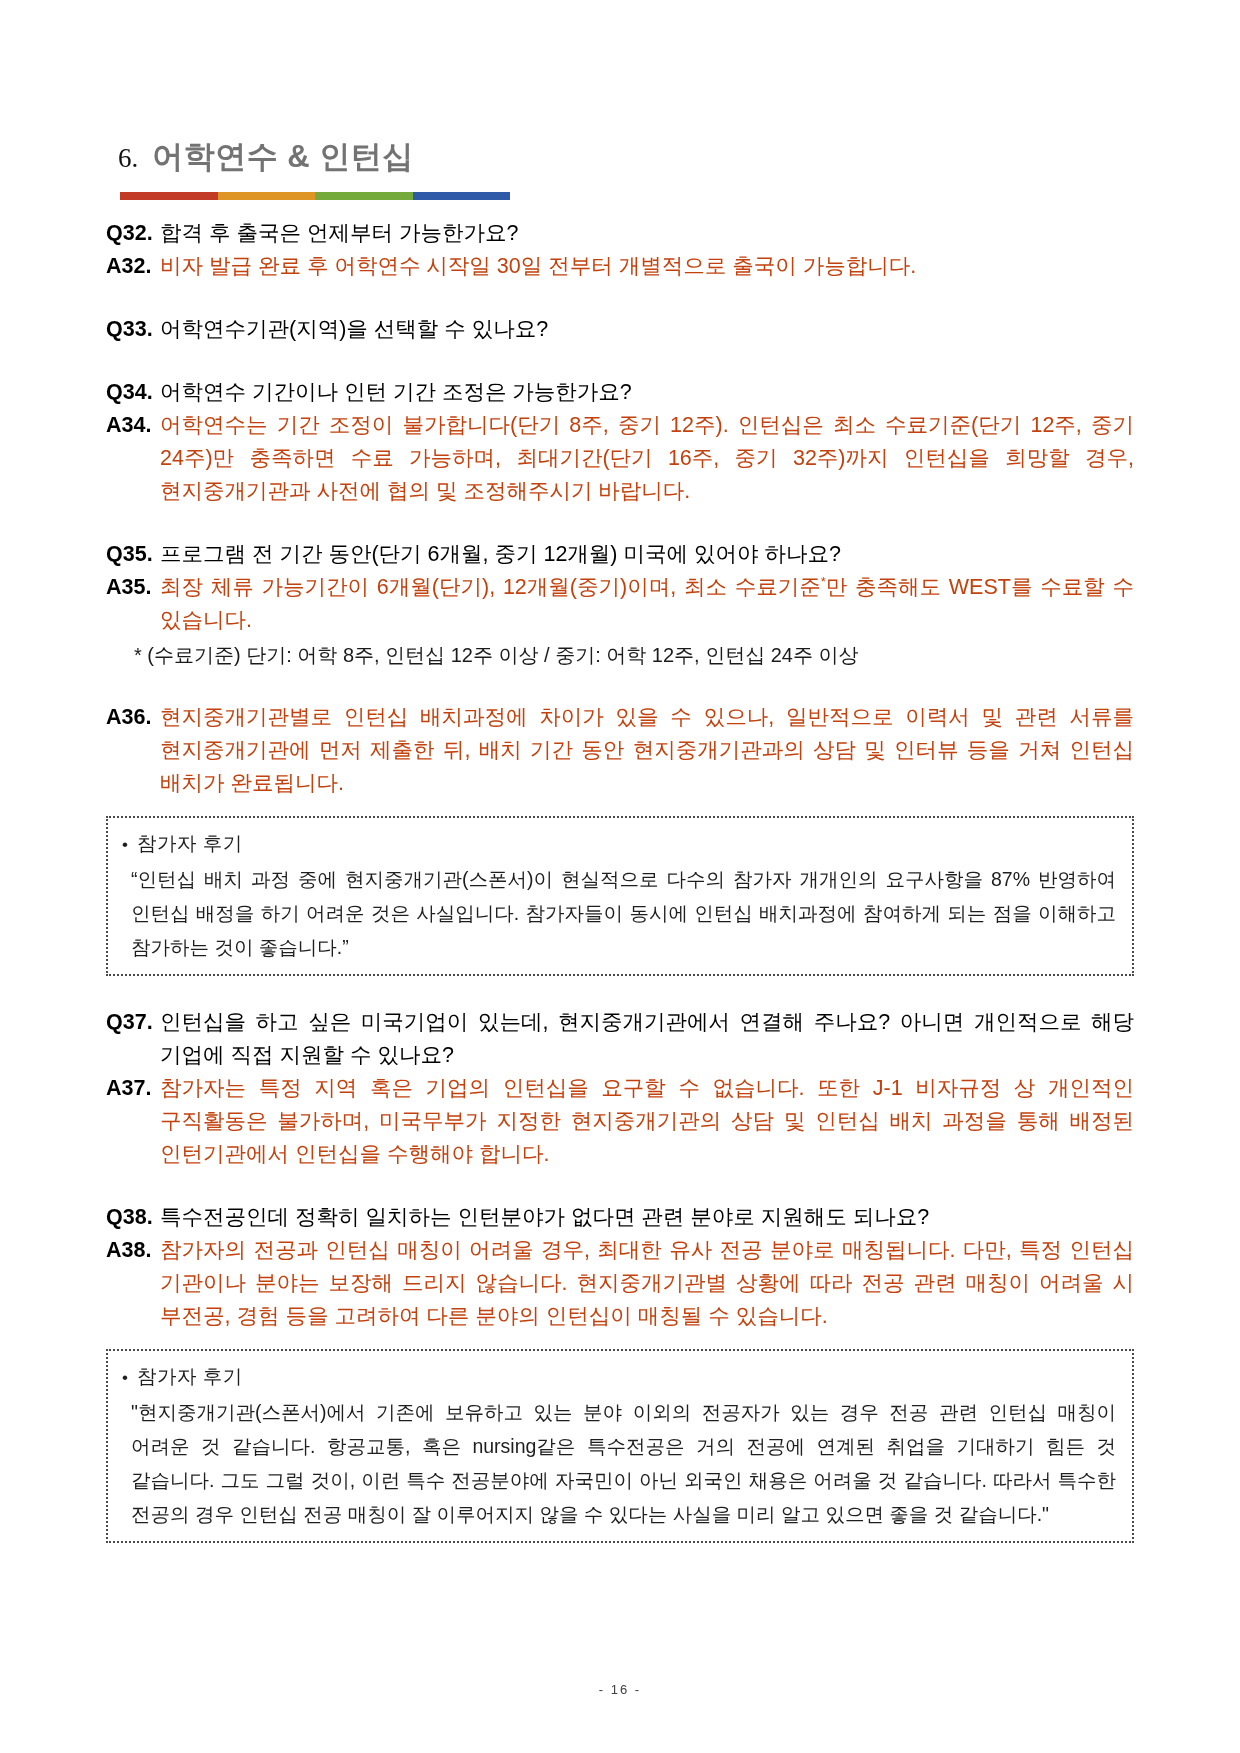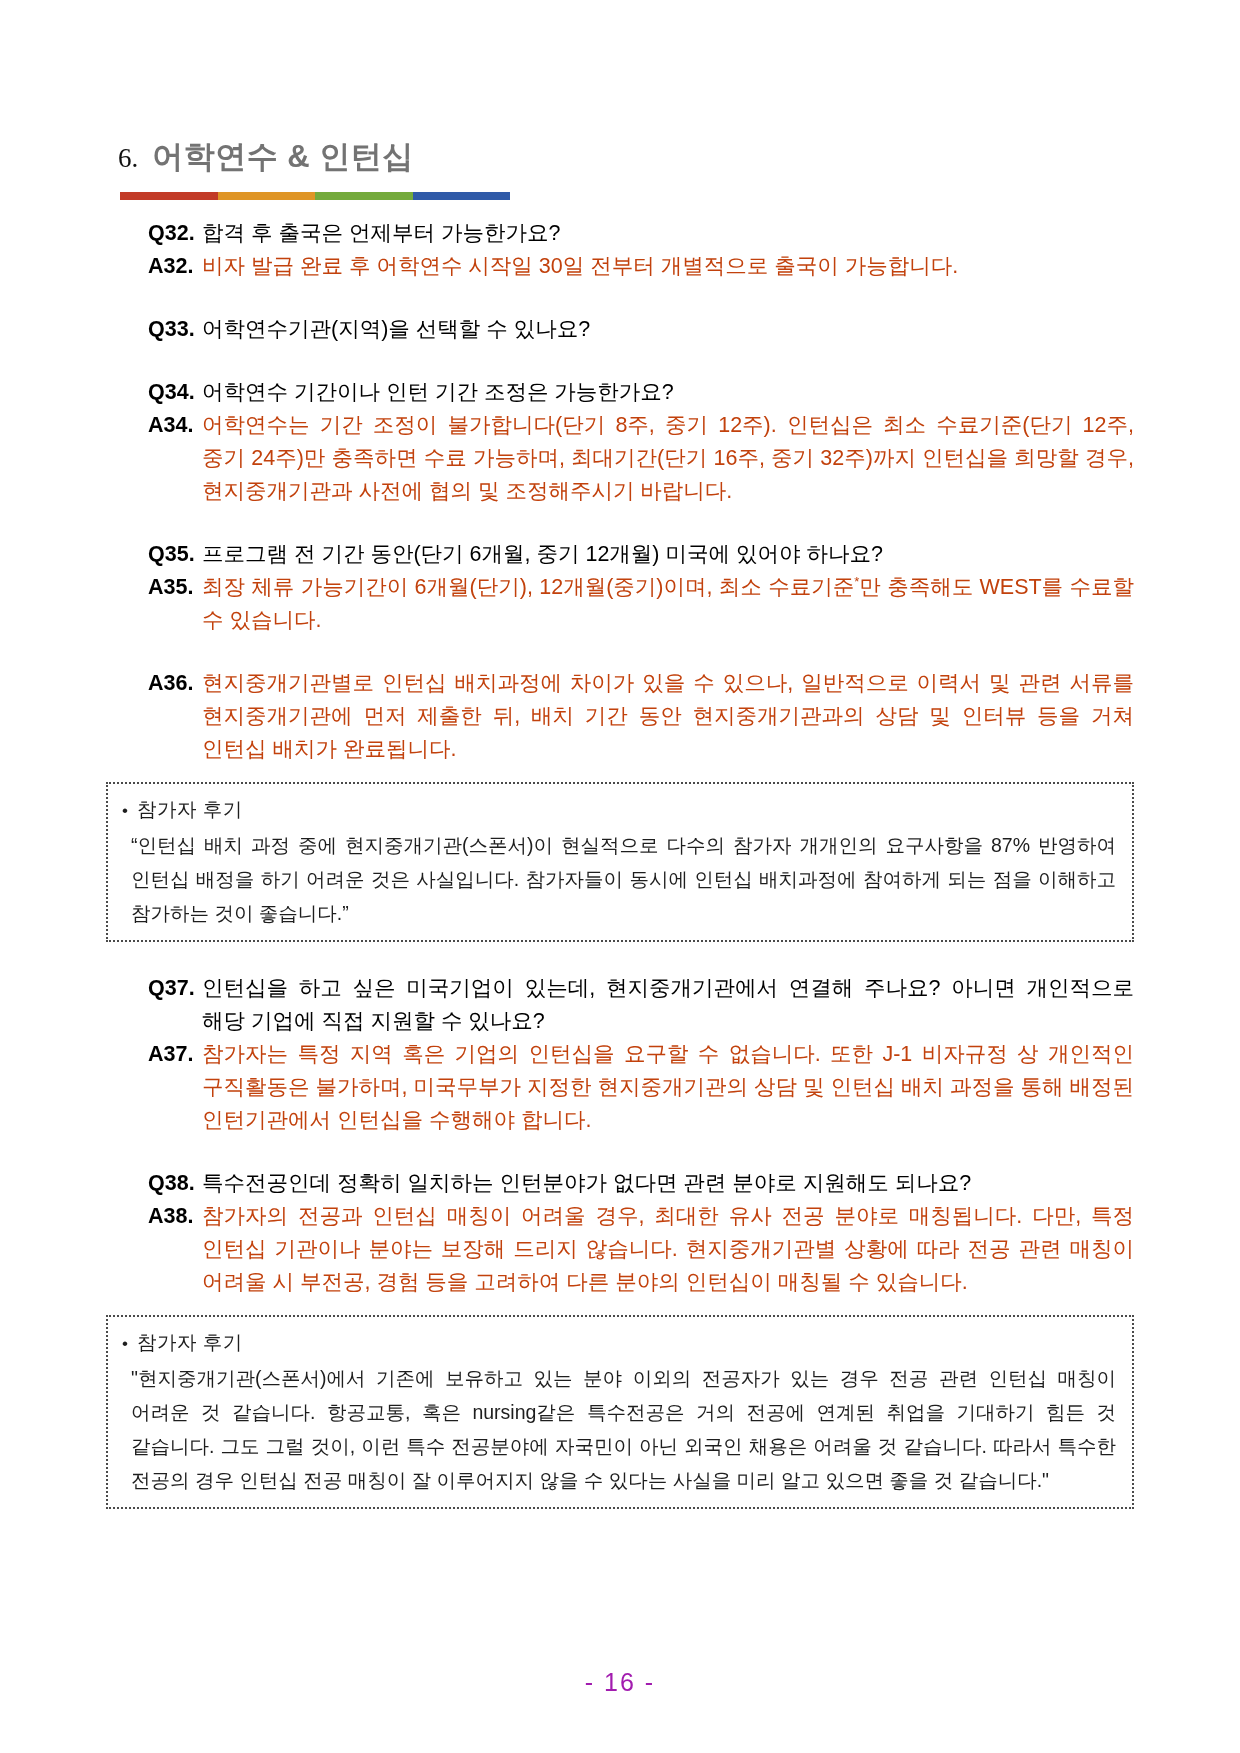--- a/index.html
+++ b/index.html
@@ -39,21 +39,21 @@
     display: flex;
     width: 390px;
     height: 8px;
     margin: 14px 0 0 14px;
   }
   .accent-bar .seg { flex: 1 1 0; height: 100%; }
 
   
   .qa { margin-top: 30px; font-size: 21.5px; line-height: 33px; }
   .qa.first { margin-top: 17px; }
-  .row { position: relative; padding-left: 54px; margin-left: 42px; }
+  .row { position: relative; padding-left: 54px; }
   .row .label {
     position: absolute;
     left: 0; top: 0;
     font-weight: 700;
     color: #000;
   }
   .q .text { font-weight: 400; color: #000; text-align: justify; }
   .a .text { text-align: justify; color: #c2410c; }
   .footnote {
     margin: 3px 0 0 28px;
@@ -77,23 +77,23 @@
   .review-bullet { font-size: 17px; }
   .review-title { letter-spacing: 0.5px; }
   .review-quote { padding-left: 9px; text-align: justify; }
 
   
   .footer {
     position: absolute;
     left: 0; right: 0;
     bottom: 56px;
     text-align: center;
-    font-size: 25px;
+    font-size: 13px;
     letter-spacing: 2px;
-    color: #a21caf;
+    color: #404040;
   }
 </style>
 </head>
 <body>
 
 <div class="page">
 
   <div class="title-row">
     <span class="section-number">6.</span>
     <span class="section-title">어학연수 &amp; 인턴십</span>
@@ -136,20 +136,21 @@
 
   <div class="qa">
     <div class="row q">
       <span class="label">Q35.</span>
       <div class="text">프로그램 전 기간 동안(단기 6개월, 중기 12개월) 미국에 있어야 하나요?</div>
     </div>
     <div class="row a">
       <span class="label">A35.</span>
       <div class="text"><span>최장 체류 가능기간이 6개월(단기), 12개월(중기)이며, 최소 수료기준</span><span class="sup">*</span><span>만 충족해도 WEST를 수료할 수 있습니다.</span></div>
     </div>
+    <div class="footnote">* (수료기준) 단기: 어학 8주, 인턴십 12주 이상 / 중기: 어학 12주, 인턴십 24주 이상</div>
   </div>
 
   <div class="qa">
     <div class="row a">
       <span class="label">A36.</span>
       <div class="text">현지중개기관별로 인턴십 배치과정에 차이가 있을 수 있으나, 일반적으로 이력서 및 관련 서류를 현지중개기관에 먼저 제출한 뒤, 배치 기간 동안 현지중개기관과의 상담 및 인터뷰 등을 거쳐 인턴십 배치가 완료됩니다.</div>
     </div>
     <div class="review-box">
       <div class="review-title-row">
         <span class="review-bullet">•</span>

